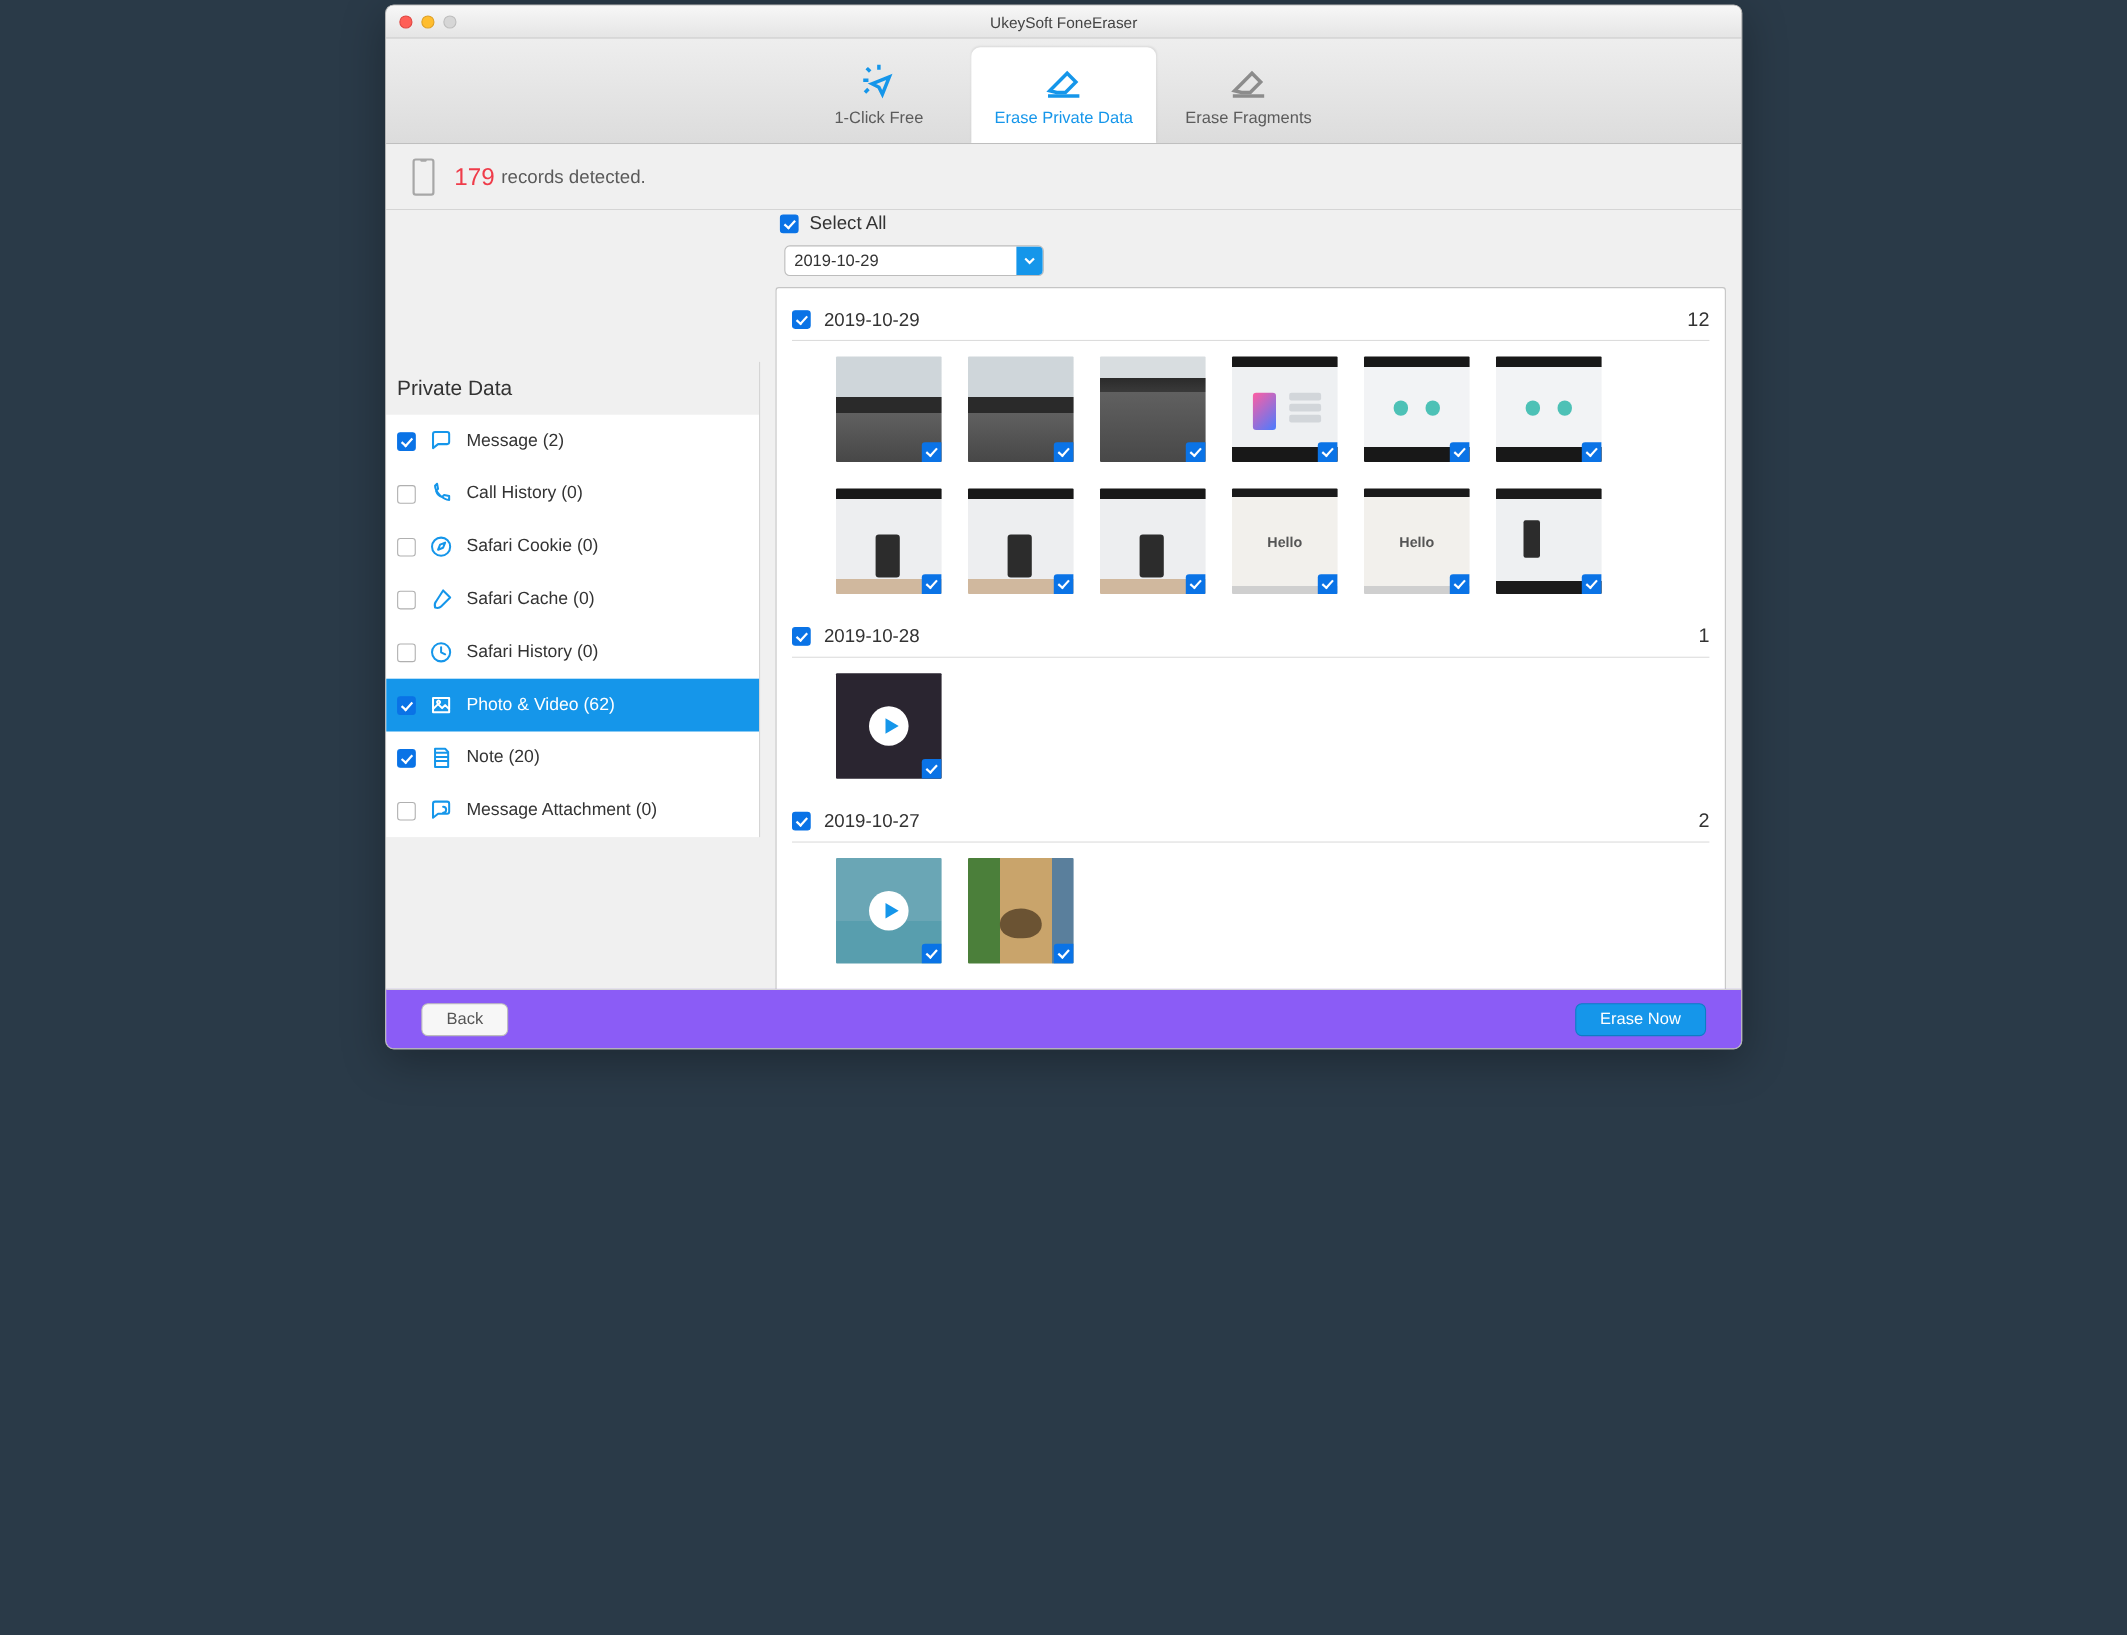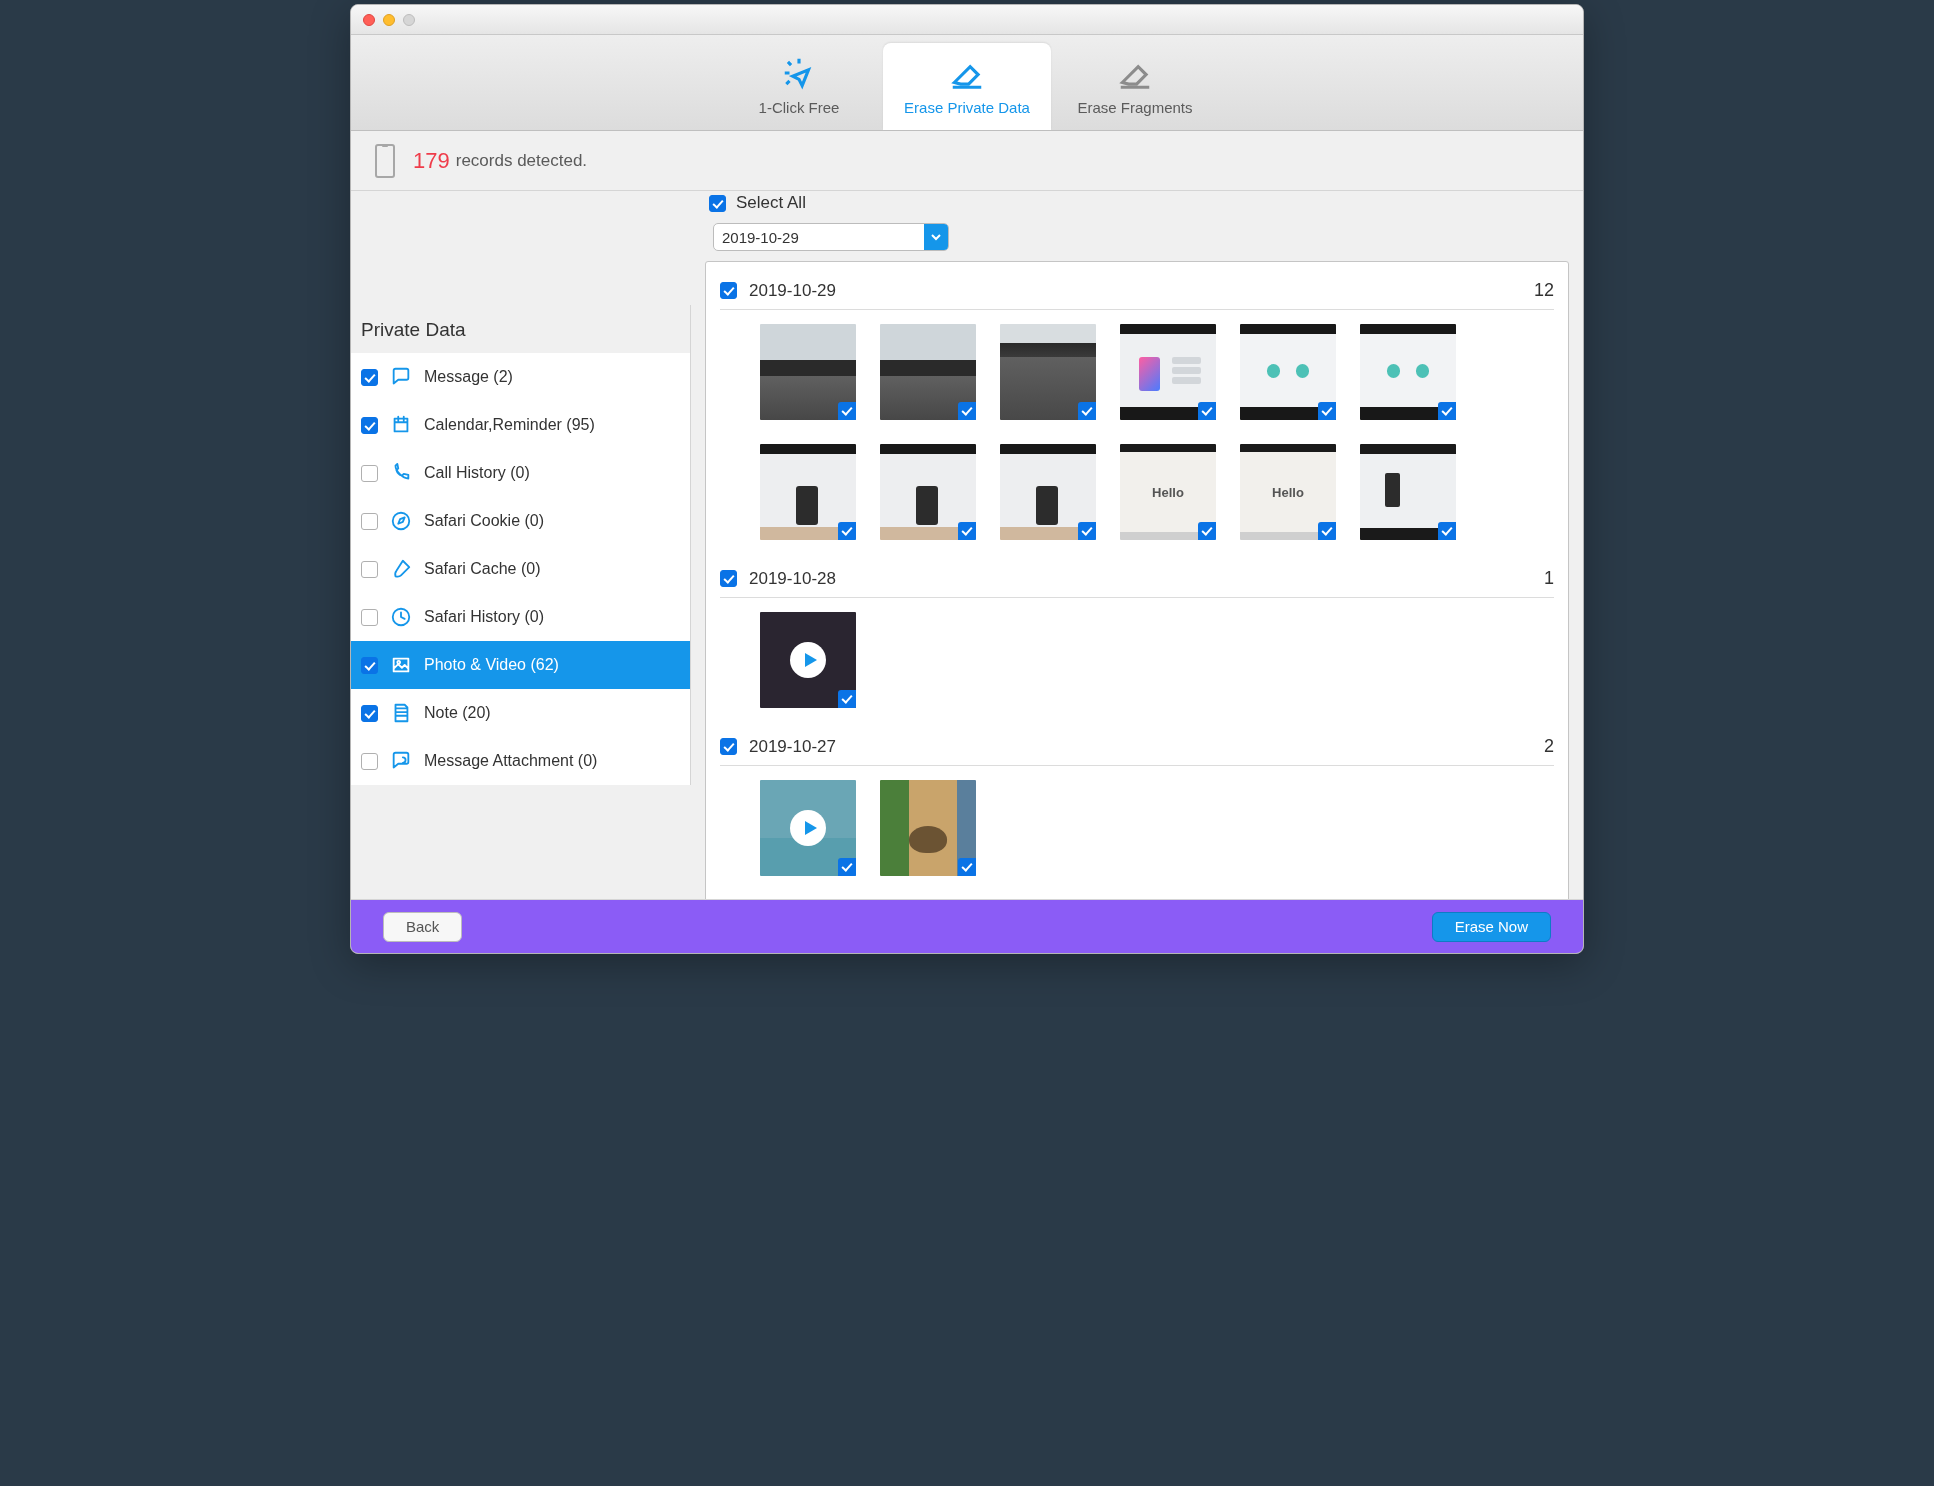--- a/index.html
+++ b/index.html
@@ -209,20 +209,21 @@
 <body>
 
 <div class="window">
 
   <div class="titlebar">
     <div class="traffic-lights">
       <div class="dot close"></div>
       <div class="dot min"></div>
       <div class="dot max"></div>
     </div>
+    <div class="app-title">UkeySoft FoneEraser</div>
   </div>
 
   <div class="toolbar">
     <div class="tool-item">
       <div class="ticon">
         <svg width="38" height="38" viewBox="0 0 24 24" fill="none" stroke="#1596ea" stroke-width="2">
             <path d="M8 14l10-4-4 10-2-4Z"></path>
             <path d="M5 5l2 2 M12 3v3 M3 12h3 M4 19l2-2"></path>
           </svg>
       </div>
@@ -259,29 +260,20 @@
       <div class="sb-title">Private Data</div>
       <div class="sb-list" id="sb-list">
           <div class="sb-item">
             <div class="cb on"></div>
             <div class="sicon">
               <svg width="22" height="22" viewBox="0 0 24 24" fill="none" stroke="currentColor" stroke-width="2" stroke-linecap="round" stroke-linejoin="round">
                 <path d="M4 5a2 2 0 0 1 2-2h12a2 2 0 0 1 2 2v8a2 2 0 0 1-2 2H9l-5 4v-4a2 2 0 0 1 0-0Z"></path>
               </svg>
             </div>
             <div class="sb-label">Message (2)</div>
-          </div>
-          <div class="sb-item">
-            <div class="cb on"></div>
-            <div class="sicon">
-              <svg width="22" height="22" viewBox="0 0 24 24" fill="none" stroke="currentColor" stroke-width="2" stroke-linecap="round" stroke-linejoin="round">
-                <path d="M5 5h14v14H5Z M5 9h14 M9 3v4 M15 3v4"></path>
-              </svg>
-            </div>
-            <div class="sb-label">Calendar,Reminder (95)</div>
           </div>
           <div class="sb-item">
             <div class="cb"></div>
             <div class="sicon">
               <svg width="22" height="22" viewBox="0 0 24 24" fill="none" stroke="currentColor" stroke-width="2" stroke-linecap="round" stroke-linejoin="round">
                 <path d="M6 4c0 6 8 14 14 14l0-4-5-1-2 2c-3-1-5-3-6-6l2-2-1-5Z"></path>
               </svg>
             </div>
             <div class="sb-label">Call History (0)</div>
           </div>

